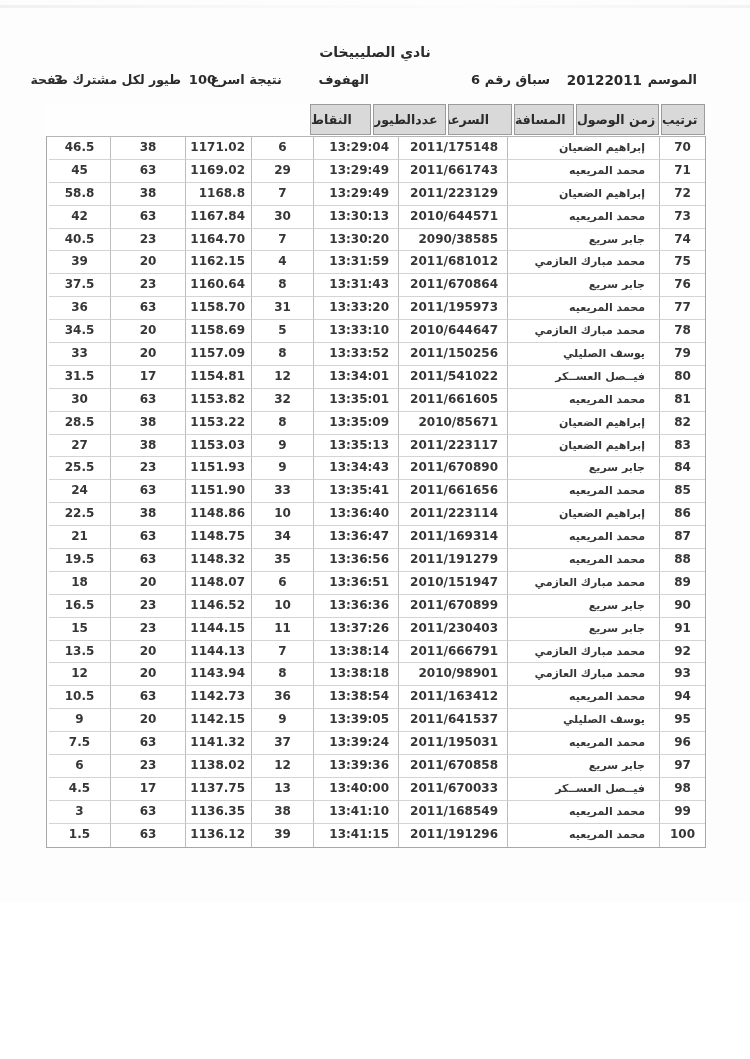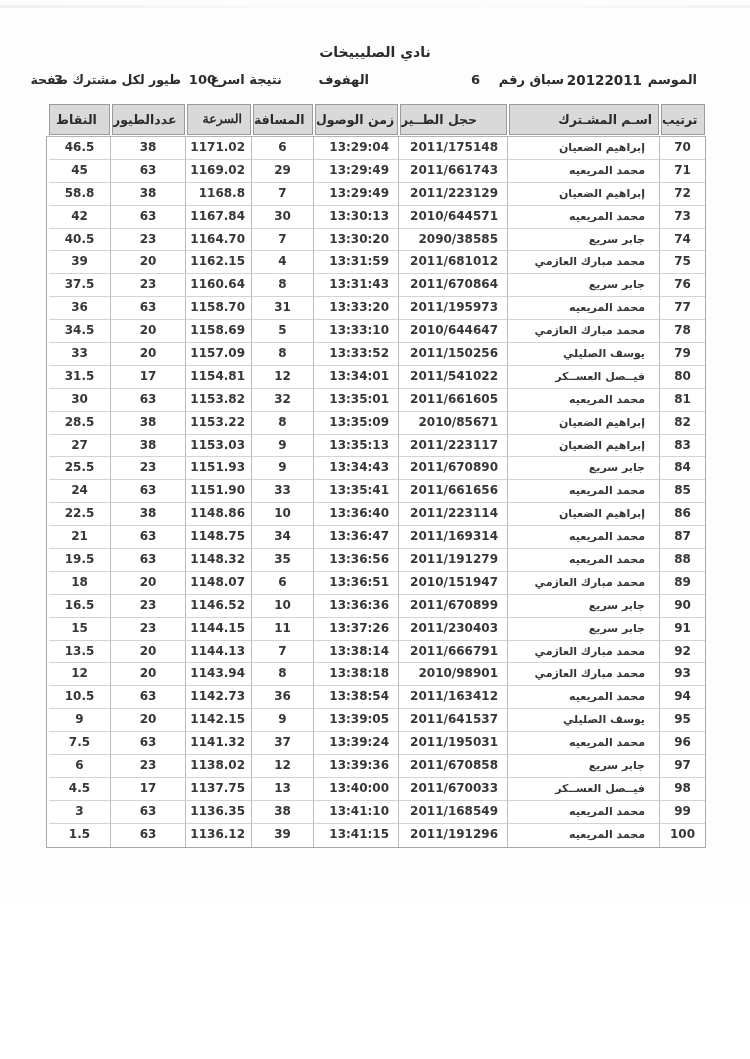--- a/index.html
+++ b/index.html
@@ -24,44 +24,44 @@
   }
   .doc-title {
     position:absolute; top:44px; left:0; width:100%;
     text-align:center; font-size:14px; font-weight:bold; color:#2b2b2b;
     direction:rtl;
   }
   .season-line { position:absolute; top:72px; left:0; width:100%; height:22px; font-weight:bold; font-size:13px; color:#2b2b2b; direction:rtl; }
   .season-line span { position:absolute; top:0; white-space:nowrap; }
   .seg-season-label   { right:53px;  }
   .seg-season-value   { right:108px; font-size:13.5px; }
-  .seg-race-label     { right:186px; }
+  .seg-race-label     { right:200px; }
   .seg-race-number    { right:270px; }
   .seg-location       { right:381px; }
   .seg-result-label   { right:468px; }
   .seg-birds-count    { right:534px; }
   .seg-per-participant{ right:569px; font-size:12.5px; }
   .seg-page-number    { right:687px; }
 
   .results-table { position:absolute; top:103px; left:46px; width:660px; direction:rtl; }
   .thead { display:flex; flex-direction:row; background:#fefefe; }
   .th {
     background:#d9d9d9; border:1px solid #9b9b9b; margin:1px;
     height:31px; line-height:29px;
     font-weight:bold; font-size:12.5px; color:#2b2b2b;
     text-align:left; white-space:nowrap; overflow:hidden;
   }
   .th.c-rank    { width:44px;  }
   .th.c-name    { width:150px; text-align:right; padding-right:6px; }
   .th.c-ring    { width:107px; }
   .th.c-arrival { width:83px;  }
   .th.c-distance{ width:60px;  }
-  .th.c-speed   { width:64px;  text-align:right; padding-right:8px;font-family:Liberation Serif, serif; }
+  .th.c-speed   { width:64px;  text-align:right; padding-right:22px; }
   .th.c-birds   { width:73px;  }
-  .th.c-points  { width:61px;  text-align:center; padding-right:6px; }
+  .th.c-points  { width:61px;  text-align:left; padding-right:6px; }
 
   .tbody { border:1px solid #a8a8a8; border-top:1px solid #b5b5b5; background:#fff; }
   .row { display:flex; flex-direction:row; height:22.9px; }
   .cell {
     border-left:1px solid #bdbdbd; border-bottom:1px solid #d4d4d4;
     font-weight:bold; font-size:11.5px; color:#363636;
     line-height:21.9px; white-space:nowrap; overflow:hidden;
   }
   .row .cell:last-child { border-left:none; }
   .row:last-child .cell { border-bottom:none; }
@@ -90,22 +90,20 @@
     <span class="seg-location">الهفوف</span>
     <span class="seg-result-label">نتيجة اسرع</span>
     <span class="seg-birds-count">100</span>
     <span class="seg-per-participant">طيور لكل مشترك صفحة</span>
     <span class="seg-page-number">3</span>
   </div>
 
   <div class="results-table">
     <div class="thead">
       <div class="th c-rank">ترتيب</div>
-      <div class="th c-name">اسـم المشـترك</div>
-      <div class="th c-ring">حجل الطــير</div>
       <div class="th c-arrival">زمن الوصول</div>
       <div class="th c-distance">المسافة</div>
       <div class="th c-speed">السرعة</div>
       <div class="th c-birds">عددالطيور</div>
       <div class="th c-points">النقاط</div>
     </div>
     <div class="tbody">
   <div class="row">
     <div class="cell c-rank">70</div>
     <div class="cell c-name">إبراهيم الضعيان</div>

